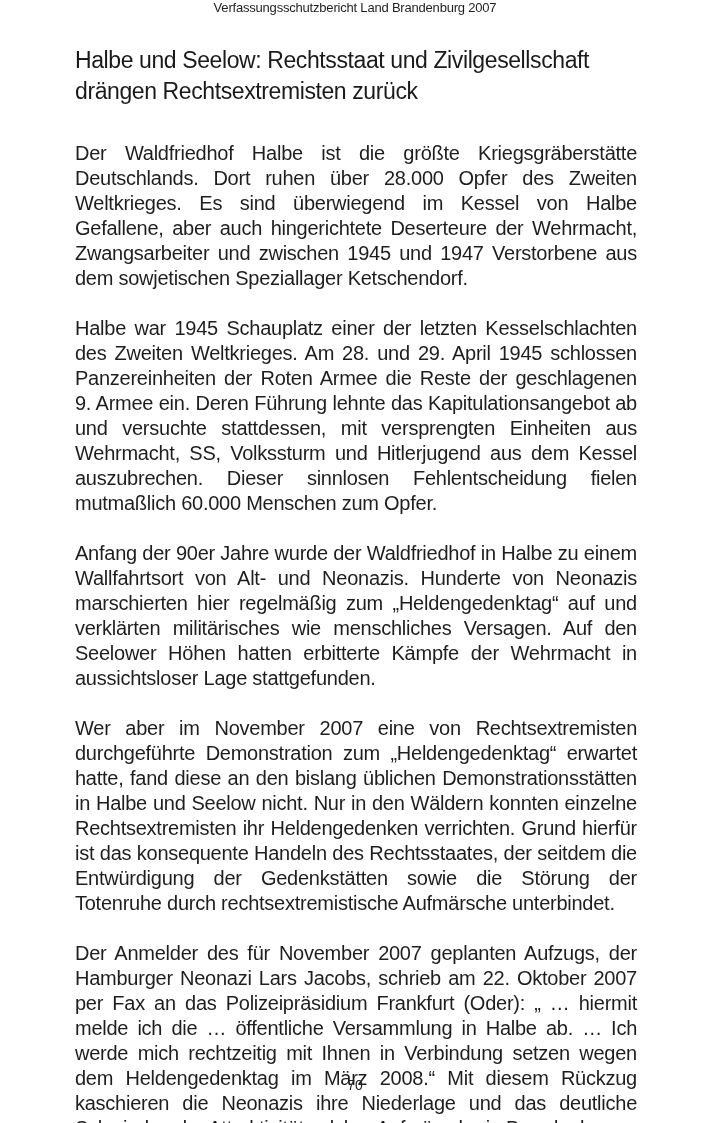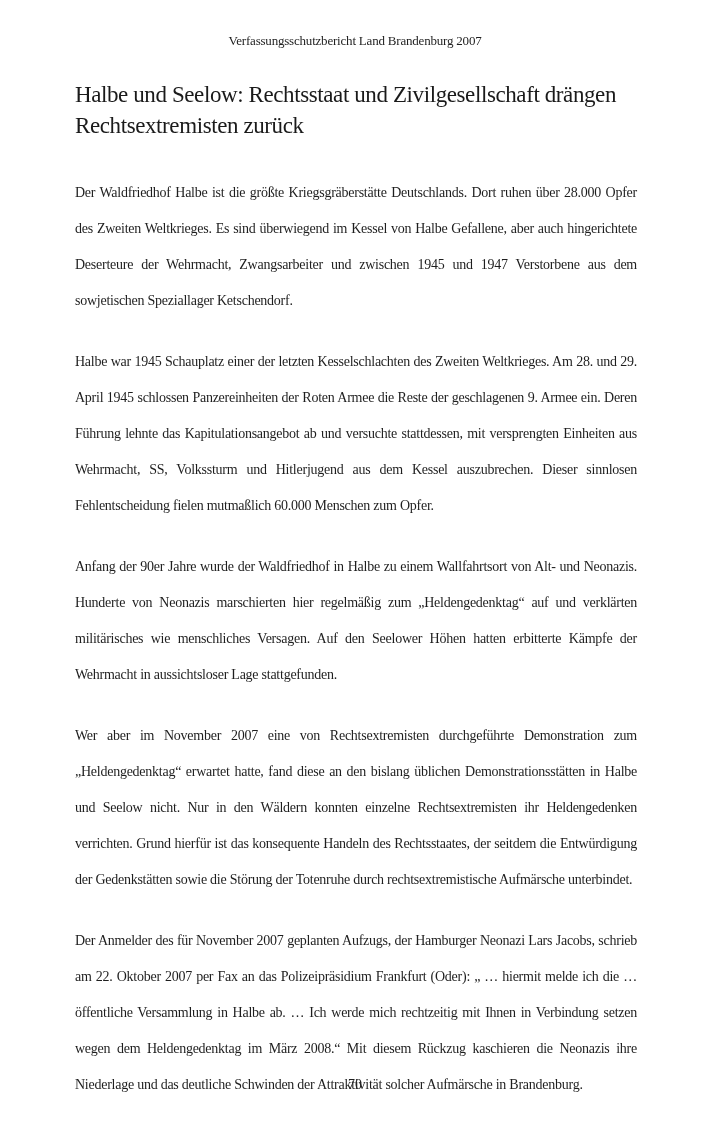--- a/index.html
+++ b/index.html
@@ -7,45 +7,44 @@
     padding: 0;
     background: #ffffff;
   }
   .page {
     position: relative;
     width: 710px;
     height: 1123px;
     margin: 0 auto;
     background: #ffffff;
     overflow: hidden;
-    font-family: Liberation Serif, serif;
+    font-family: Liberation Sans, sans-serif;
     color: #222222;
     box-sizing: border-box;
-    padding-top: 33px;
   }
   .running-header {
     text-align: center;
     font-size: 13px;
     letter-spacing: -0.2px;
     color: #1e1e1e;
   }
   .content {
     margin: 30px 73px 0 75px;
   }
   .title {
     font-size: 23px;
     font-weight: 400;
     letter-spacing: -0.4px;
     line-height: 1.35;
     margin: 0 0 34px 0;
     color: #1a1a1a;
   }
   .para {
-    font-size: 14px;
-    line-height: 36px;
+    font-size: 20px;
+    line-height: 25px;
     letter-spacing: -0.25px;
     text-align: justify;
     hyphens: auto;
     -webkit-hyphens: auto;
     margin: 0 0 25px 0;
     color: #1e1e1e;
   }
   .page-number {
     position: absolute;
     left: 0;

